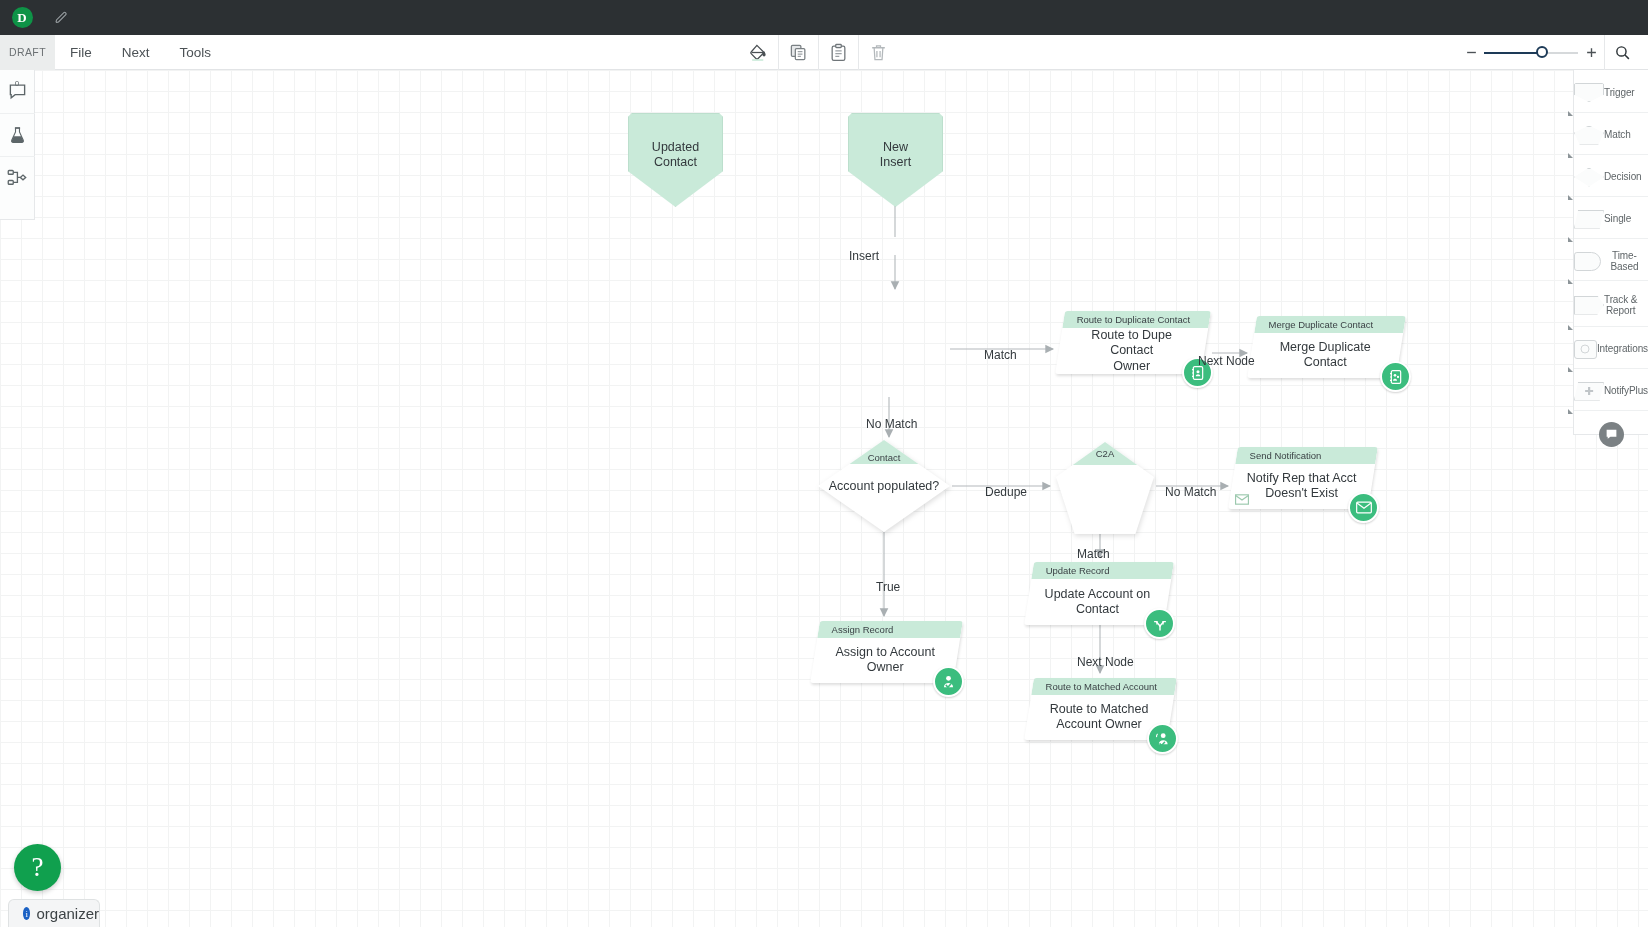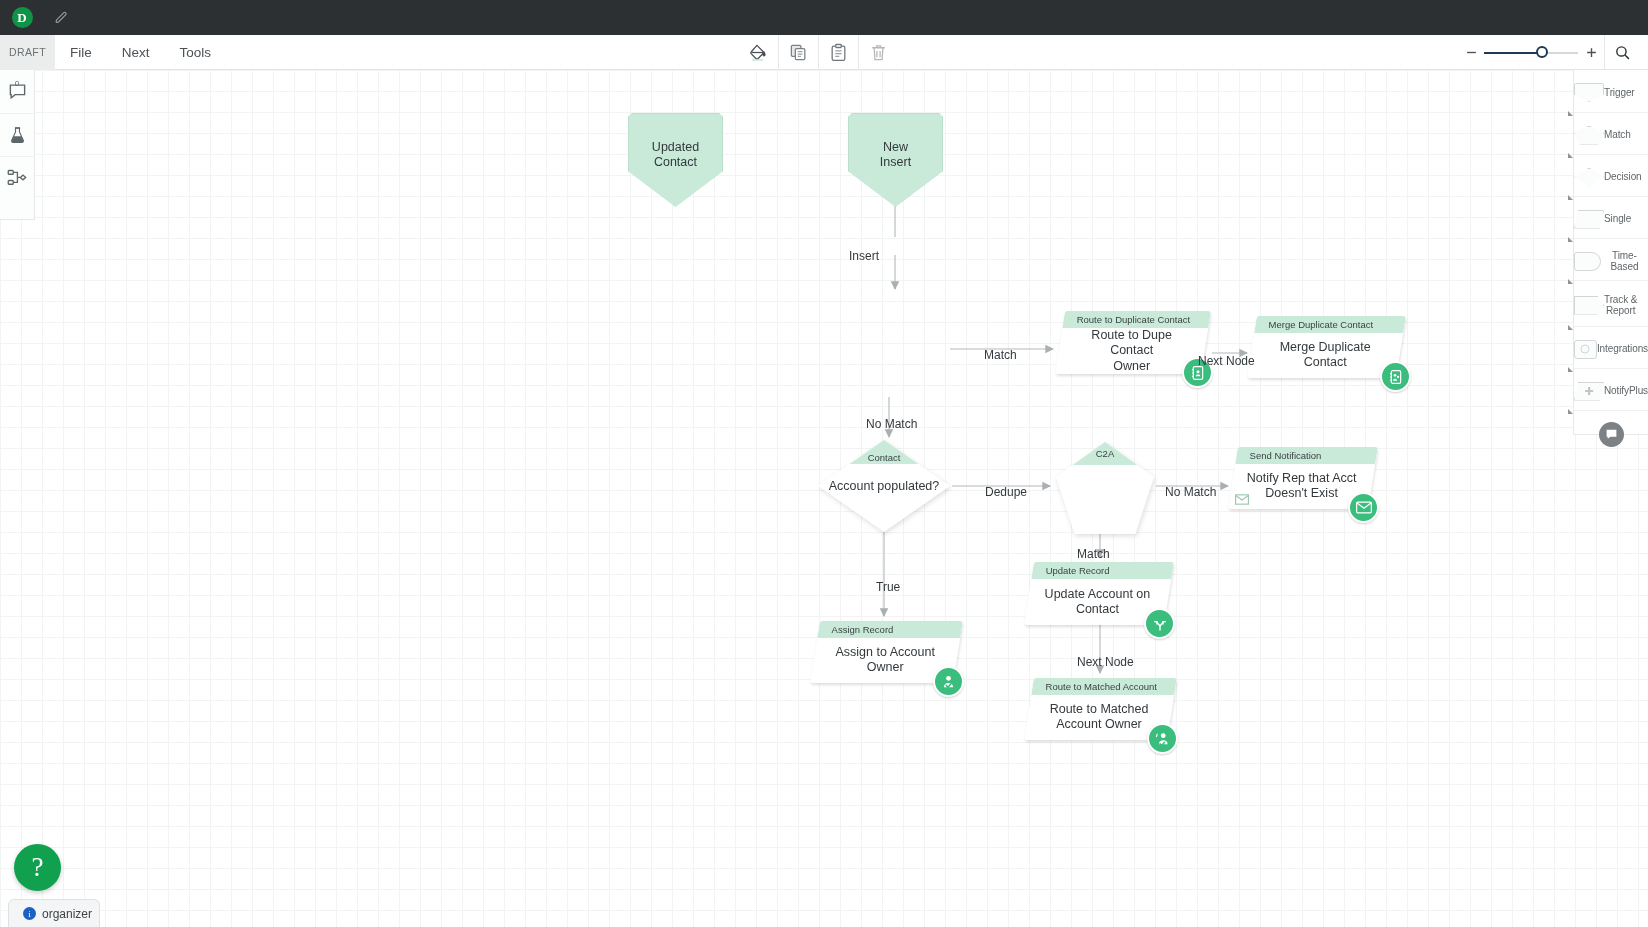--- a/index.html
+++ b/index.html
@@ -254,21 +254,21 @@
     width: 92px; height: 28px;
     background: #f4f5f6; border: 1px solid #dfe2e3; border-bottom: none;
     border-radius: 6px 6px 0 0;
     display: flex; align-items: center; gap: 6px; padding-left: 14px;
   }
   .org-info {
     width: 13px; height: 13px; border-radius: 50%; background: #1b61c4;
     color: #ffffff; font-size: 9px; font-family: "Liberation Serif", serif;
     display: flex; align-items: center; justify-content: center;
   }
-  .org-text { font-size: 12px; color: #3d4346; }
+  .org-text { font-size: 15px; color: #3d4346; }
 </style>
 </head>
 <body>
 
 <div id="app">
 
   <div class="titlebar">
     <div class="logo-wrap">
       <div class="logo">D</div>
     </div>

